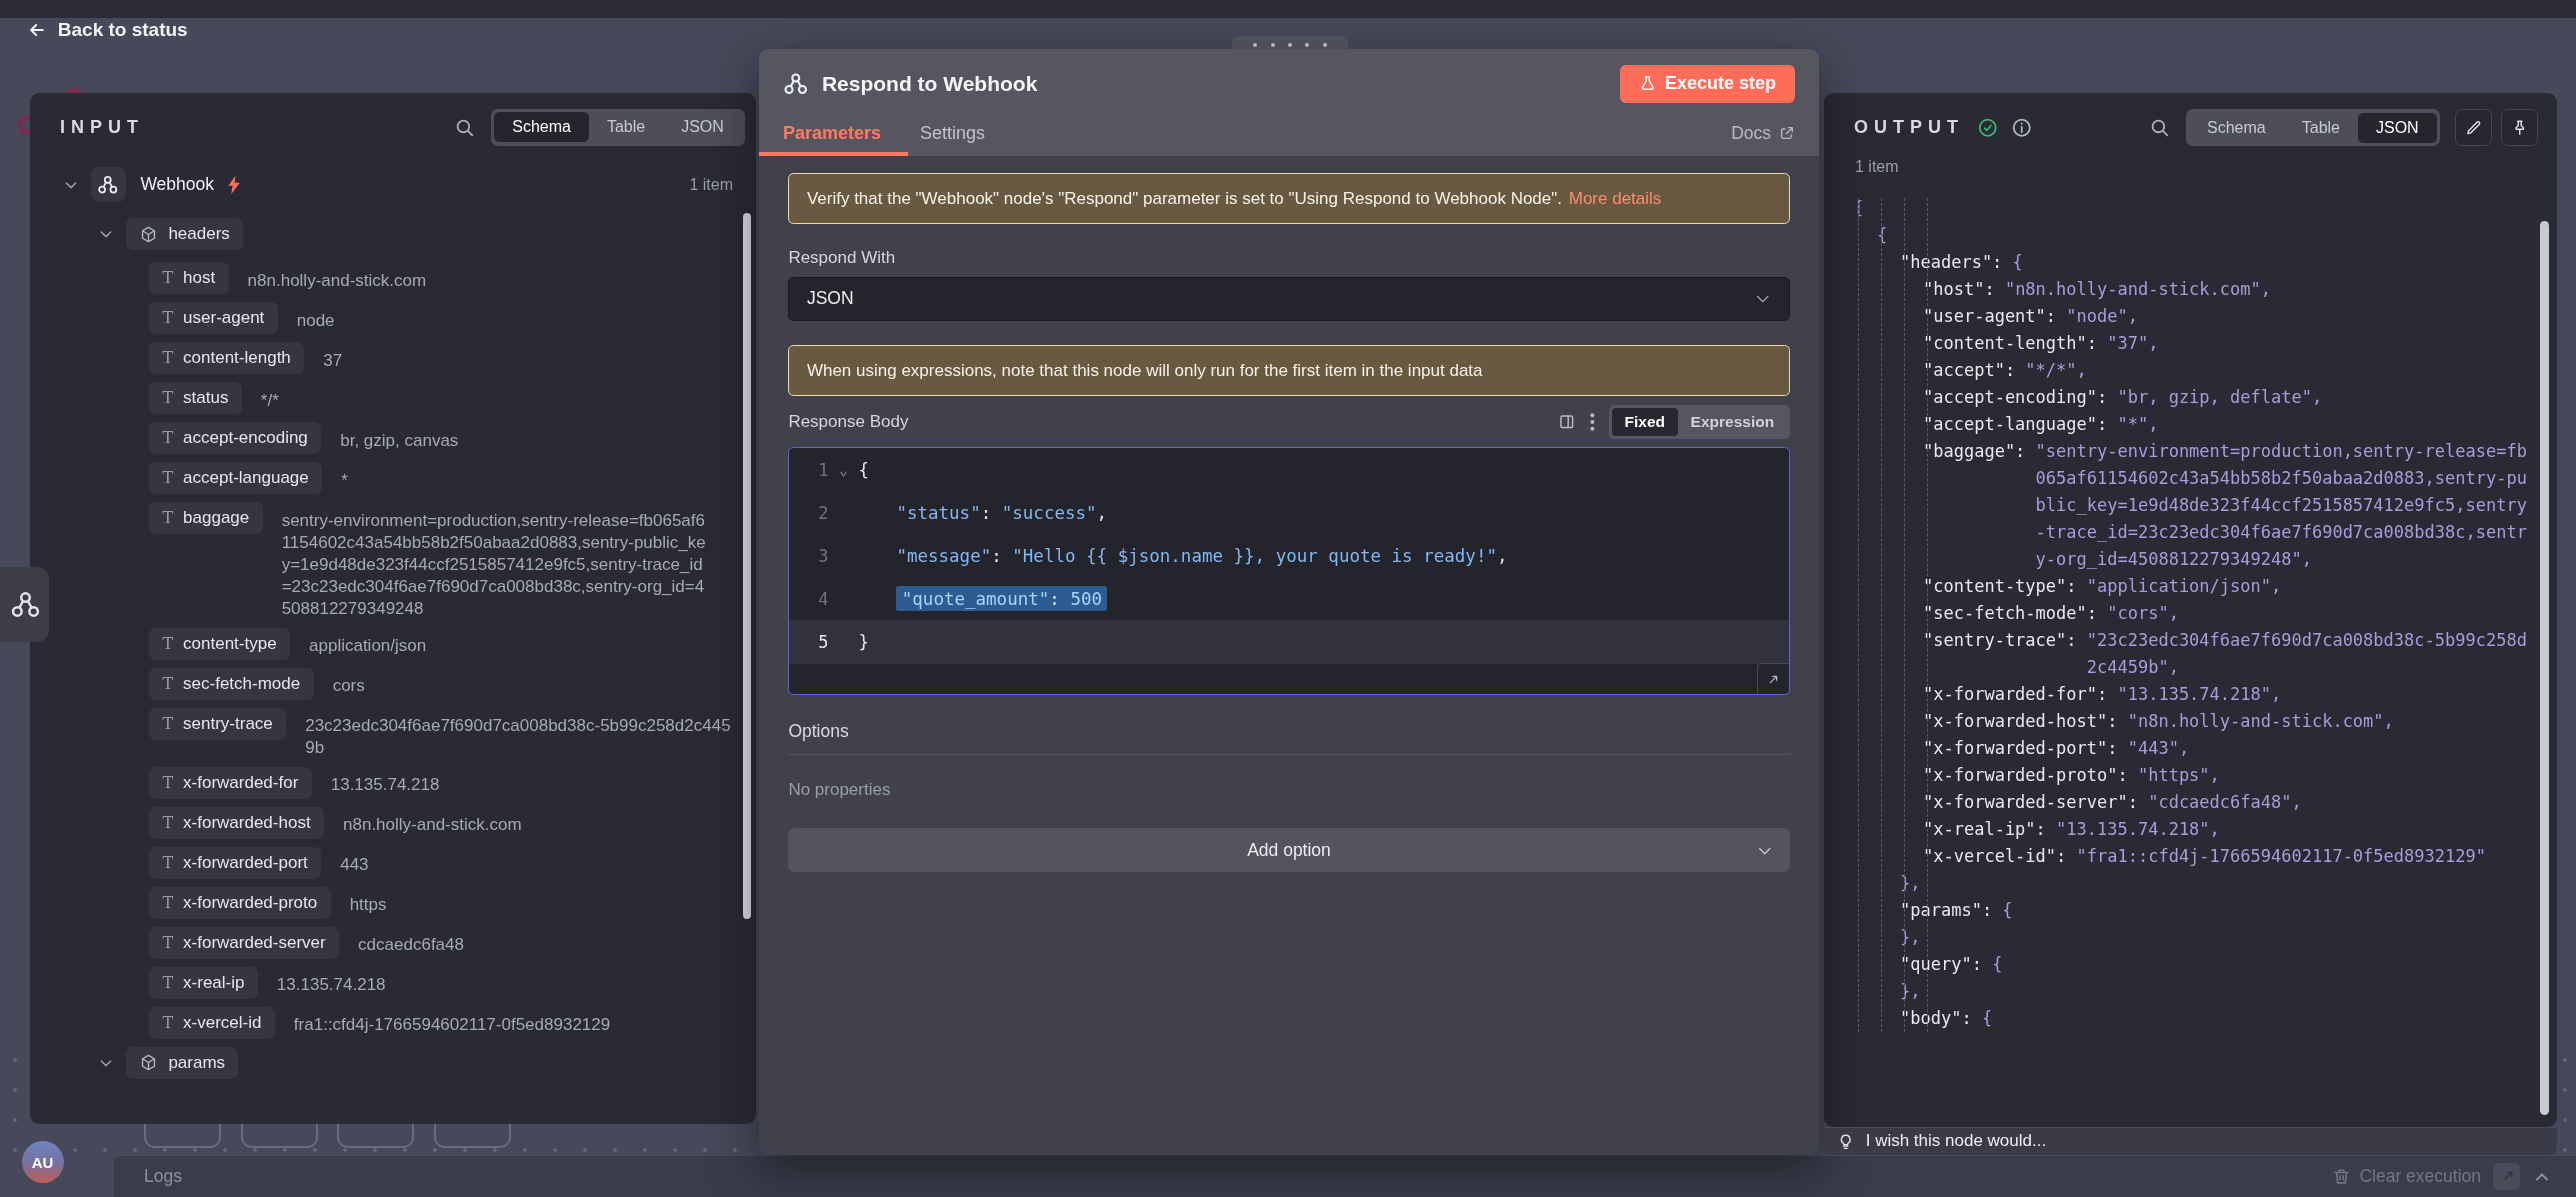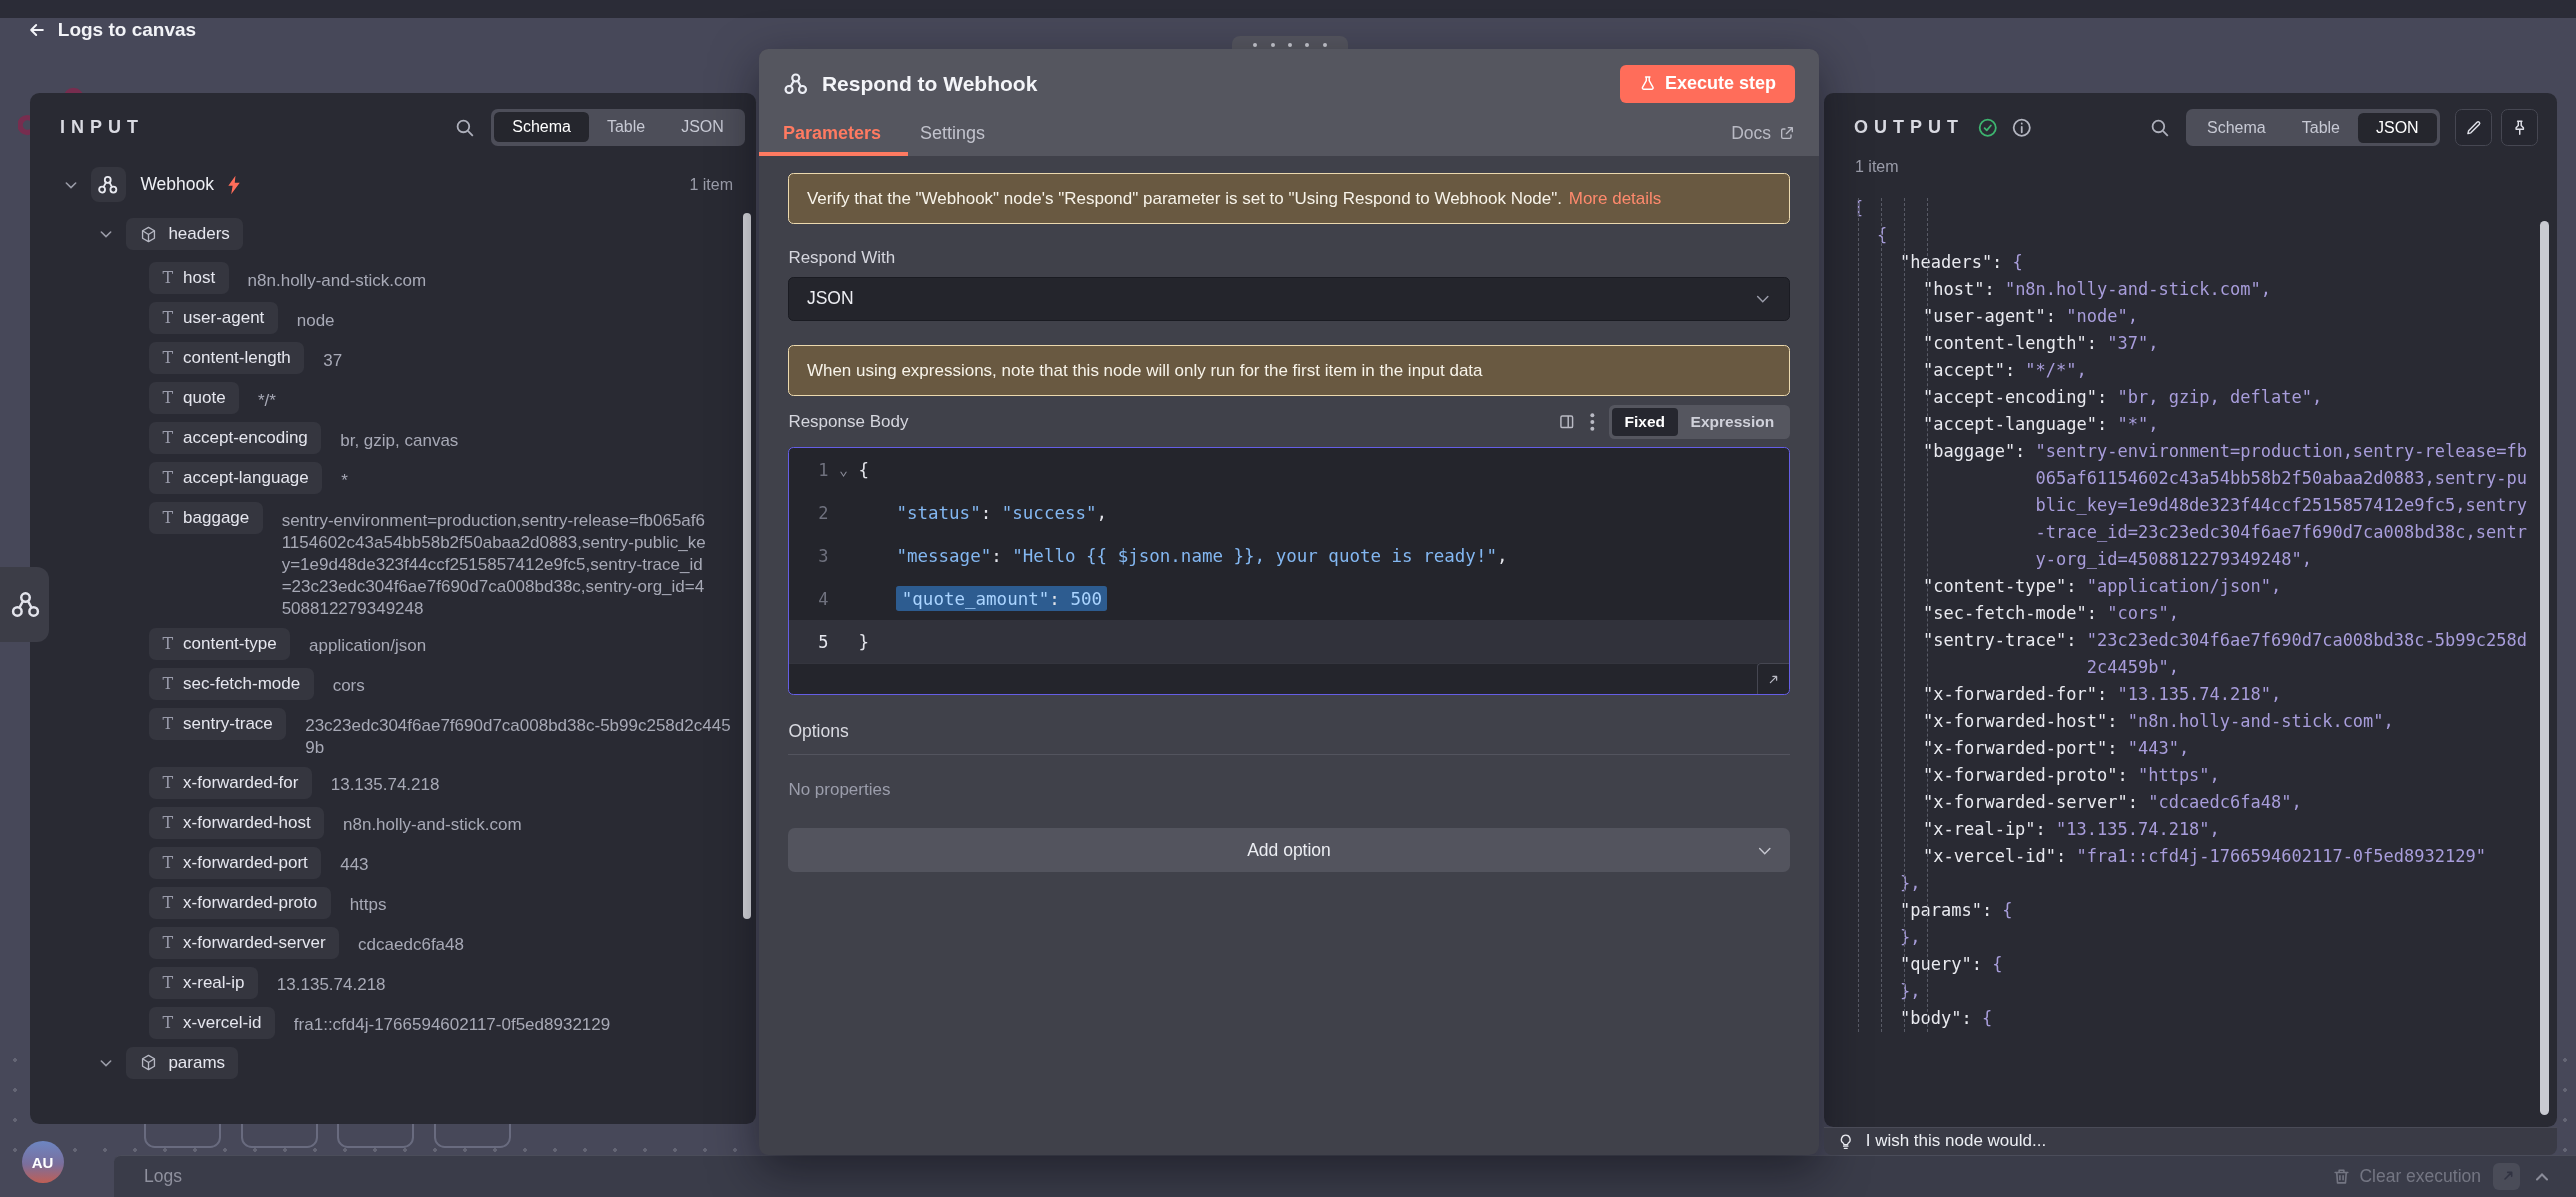--- a/index.html
+++ b/index.html
@@ -136,21 +136,21 @@
       <path d="M24 62l14-8M58 42l14-8"></path>
     </svg>
   </div>
 
   <div class="back">
     <span>
       <svg width="20" height="20" viewBox="0 0 24 24" fill="none" stroke="#f2f3f7" stroke-width="2.4" stroke-linecap="round" stroke-linejoin="round">
           <path d="M19 12H5M11 18l-6-6 6-6"></path>
         </svg>
     </span>
-    <span>Logs to canvas</span>
+    <span>Back to status</span>
   </div>
 
   <section class="panel input-panel">
     <div class="panel-head">
       <span class="panel-title">INPUT</span>
       <span class="searchbtn">
         <svg width="21.5" height="21.5" viewBox="0 0 24 24" fill="none" stroke="#aeb0bc" stroke-width="2">
             <circle cx="10.5" cy="10.5" r="6.5"></circle>
             <path d="M15.5 15.5L21 21"></path>
           </svg>
@@ -219,21 +219,21 @@
           <div class="f-row">
             <span class="chip">
               <span class="ticon">T</span>
               <span>content-length</span>
             </span>
             <span class="f-val">37</span>
           </div>
           <div class="f-row">
             <span class="chip">
               <span class="ticon">T</span>
-              <span>quote</span>
+              <span>status</span>
             </span>
             <span class="f-val">*/*</span>
           </div>
           <div class="f-row">
             <span class="chip">
               <span class="ticon">T</span>
               <span>accept-encoding</span>
             </span>
             <span class="f-val">br, gzip, canvas</span>
           </div>

